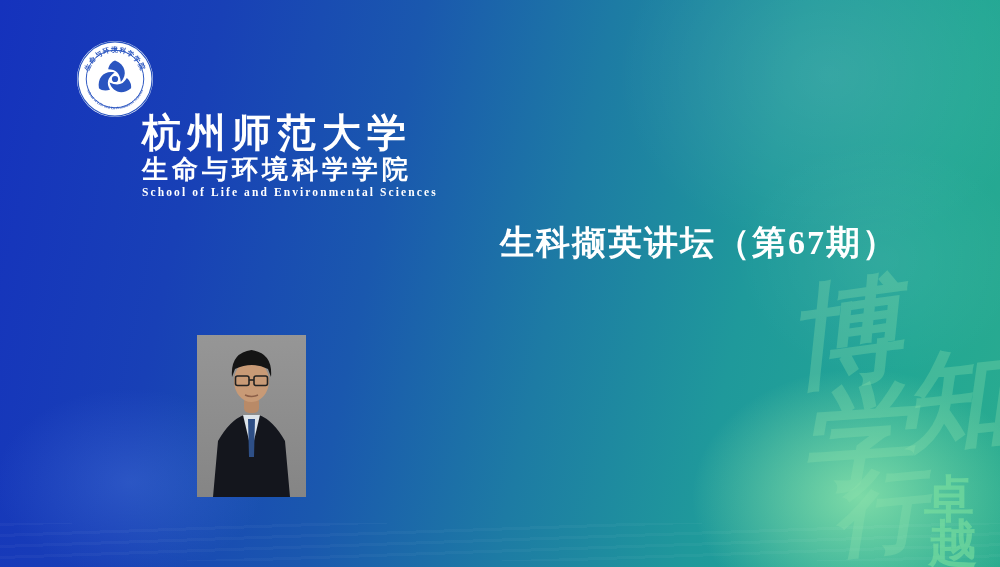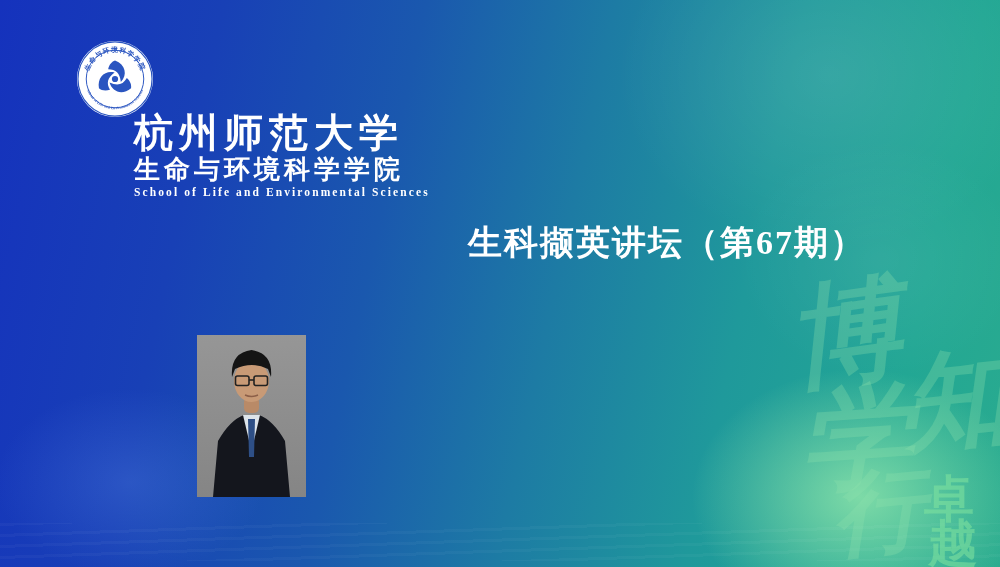--- a/index.html
+++ b/index.html
@@ -22,25 +22,25 @@
     background:repeating-linear-gradient(178deg,rgba(255,255,255,0.06) 0 3px,rgba(255,255,255,0) 3px 11px);}
   .wm{position:absolute;color:rgba(142,226,172,0.30);font-style:italic;line-height:1;user-select:none;}
   .wm-0{left:788px;top:278px;font-size:112px;transform:rotate(-8deg);}
   .wm-1{left:800px;top:382px;font-size:112px;transform:rotate(-4deg);}
   .wm-2{left:903px;top:348px;font-size:106px;transform:rotate(-6deg);}
   .wm-3{left:832px;top:466px;font-size:92px;transform:rotate(-5deg);}
   .wm-4{left:924px;top:474px;font-size:50px;font-style:normal;color:rgba(130,228,158,0.55);}
   .wm-5{left:928px;top:518px;font-size:50px;font-style:normal;color:rgba(130,228,158,0.55);}
   
   .logo{position:absolute;left:76px;top:40px;width:78px;height:78px;}
-  .uni-block{position:absolute;left:134px;top:34px;width:300px;}
+  .uni-block{position:absolute;left:142px;top:34px;width:300px;}
   .uni-cn{font-size:39px;letter-spacing:6px;line-height:1.1;white-space:nowrap;}
   .col-cn{font-size:26px;letter-spacing:4px;line-height:1.15;white-space:nowrap;}
   .col-en{font-size:11.5px;letter-spacing:2.1px;line-height:1.3;white-space:nowrap;}
-  .forum-title{position:absolute;left:468px;top:54px;width:430px;text-align:left;
+  .forum-title{position:absolute;left:468px;top:54px;width:430px;text-align:right;
     font-size:34px;letter-spacing:2px;white-space:nowrap;}
   
   .photo{position:absolute;left:197px;top:123px;width:109px;height:162px;}
   .photo svg{display:block;width:100%;height:100%;}
   
   .info{position:absolute;left:408px;top:139px;font-size:21px;line-height:35px;white-space:pre;}
   .layer{position:relative;z-index:2;}
 </style>
 </head>
 <body>

